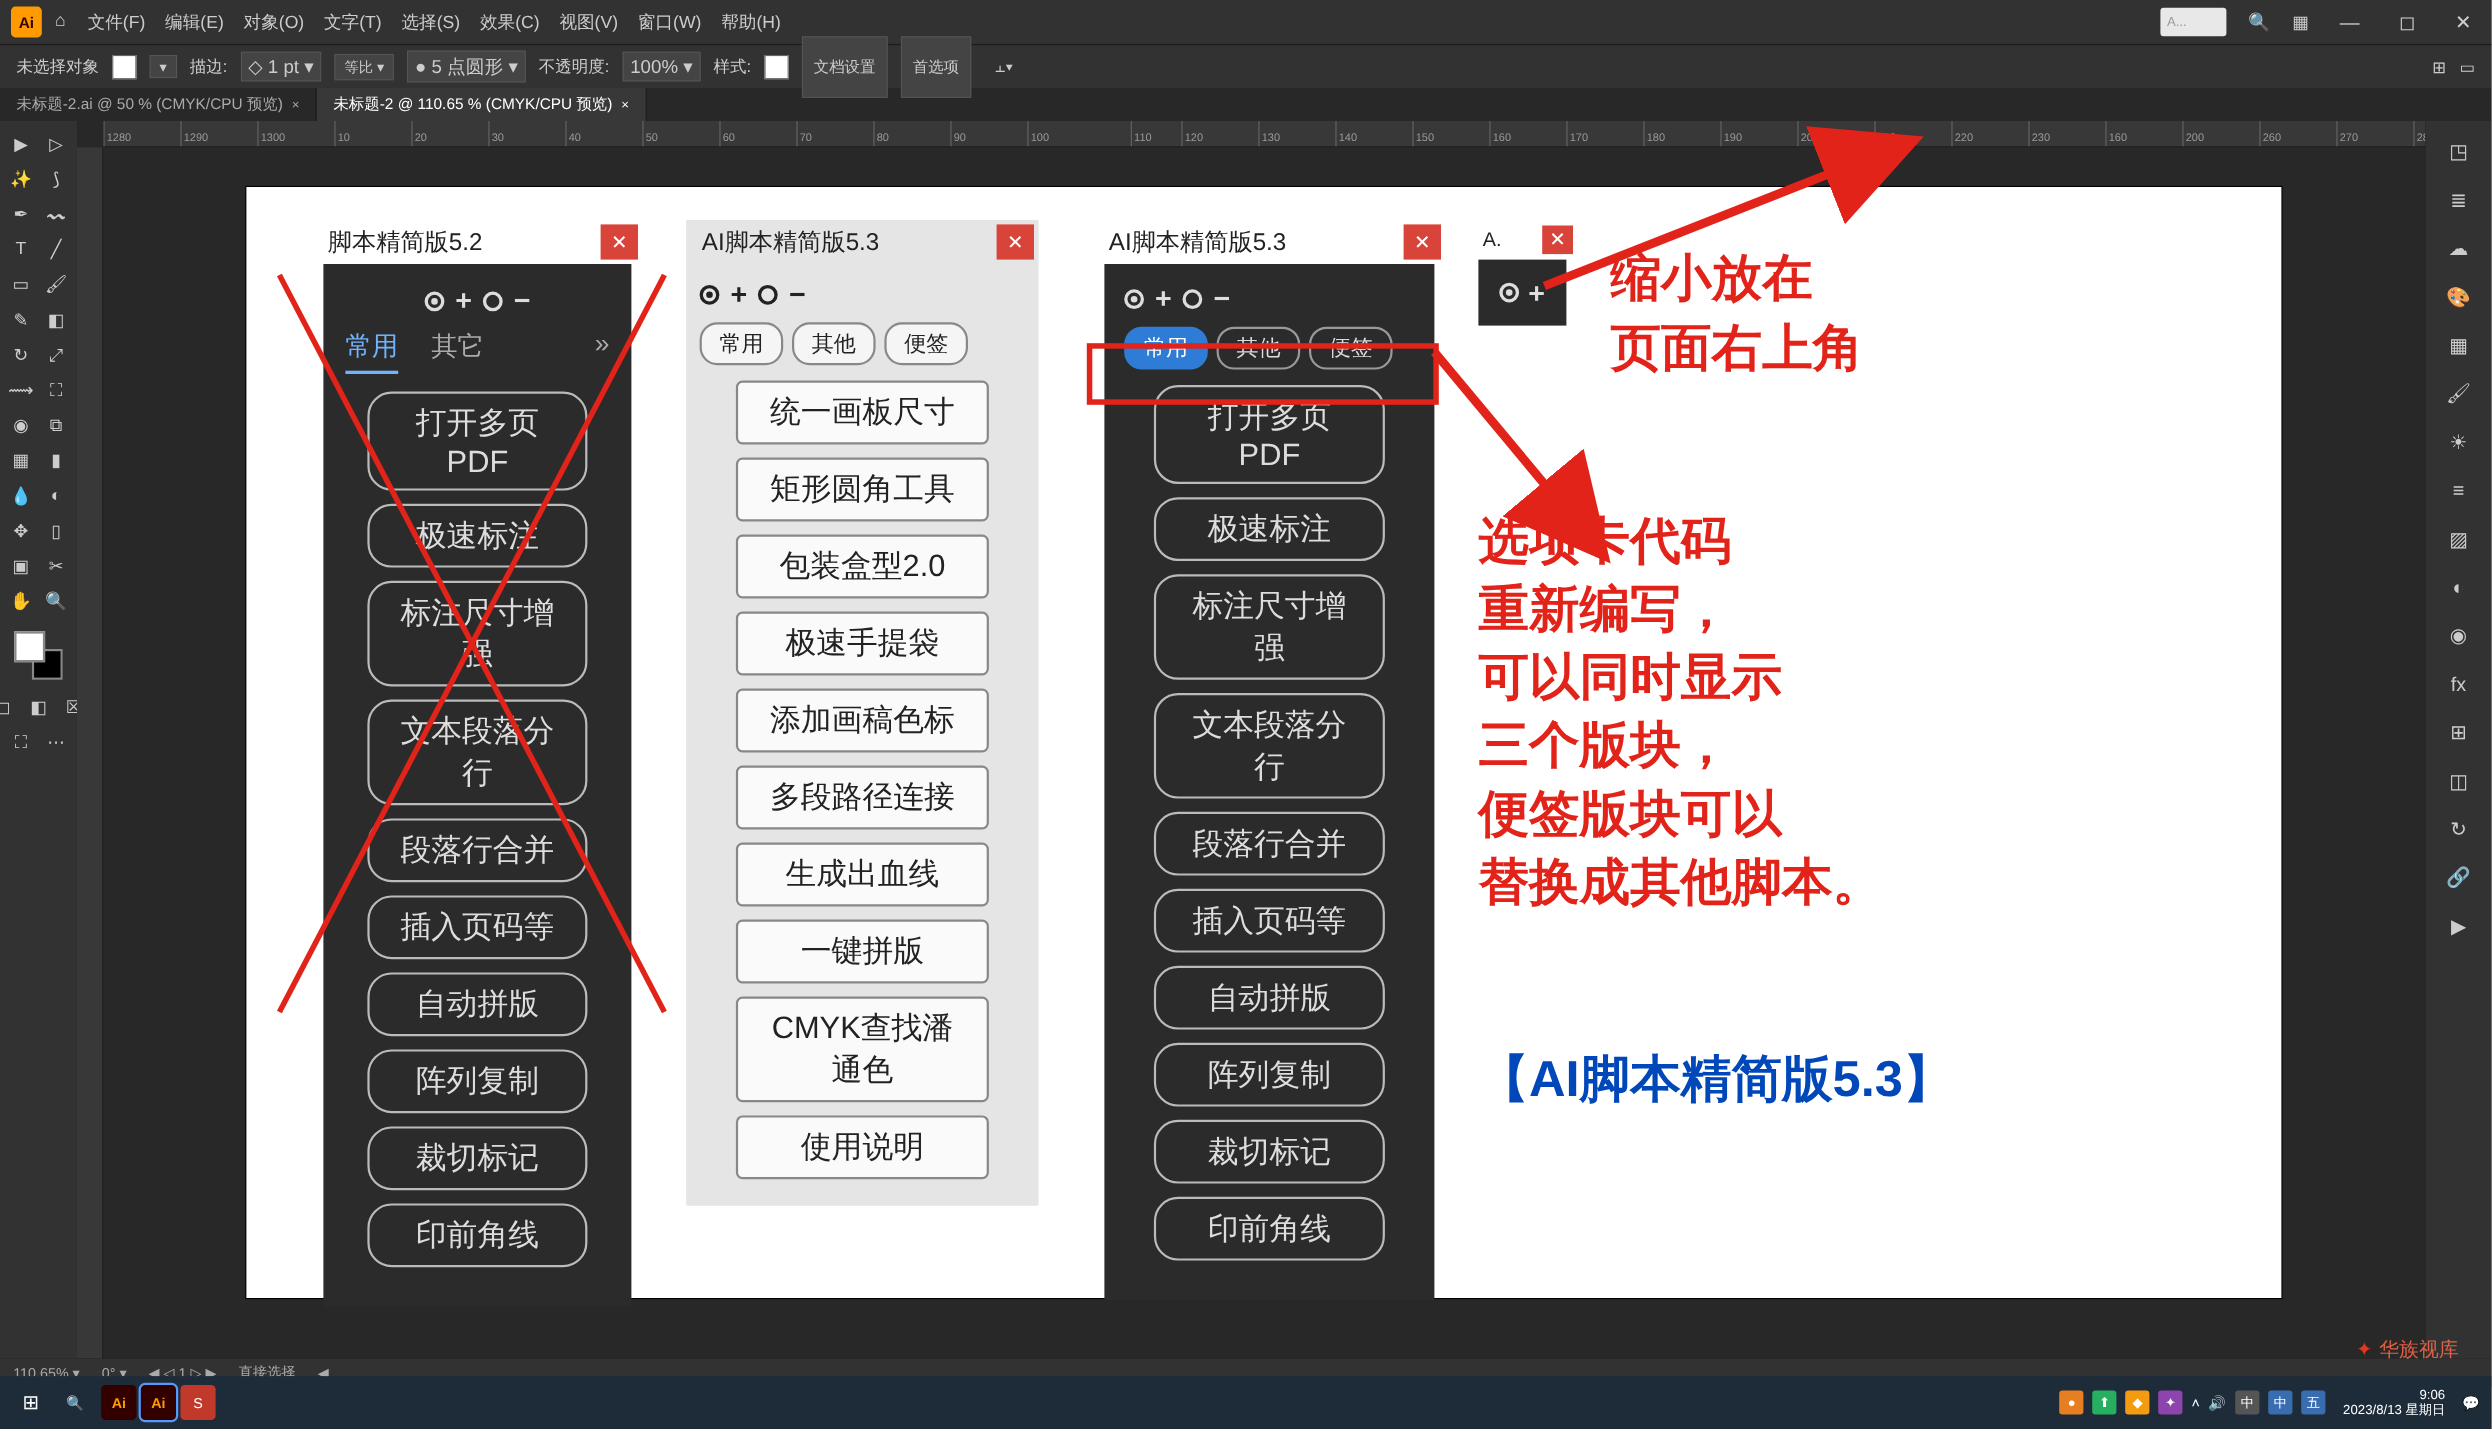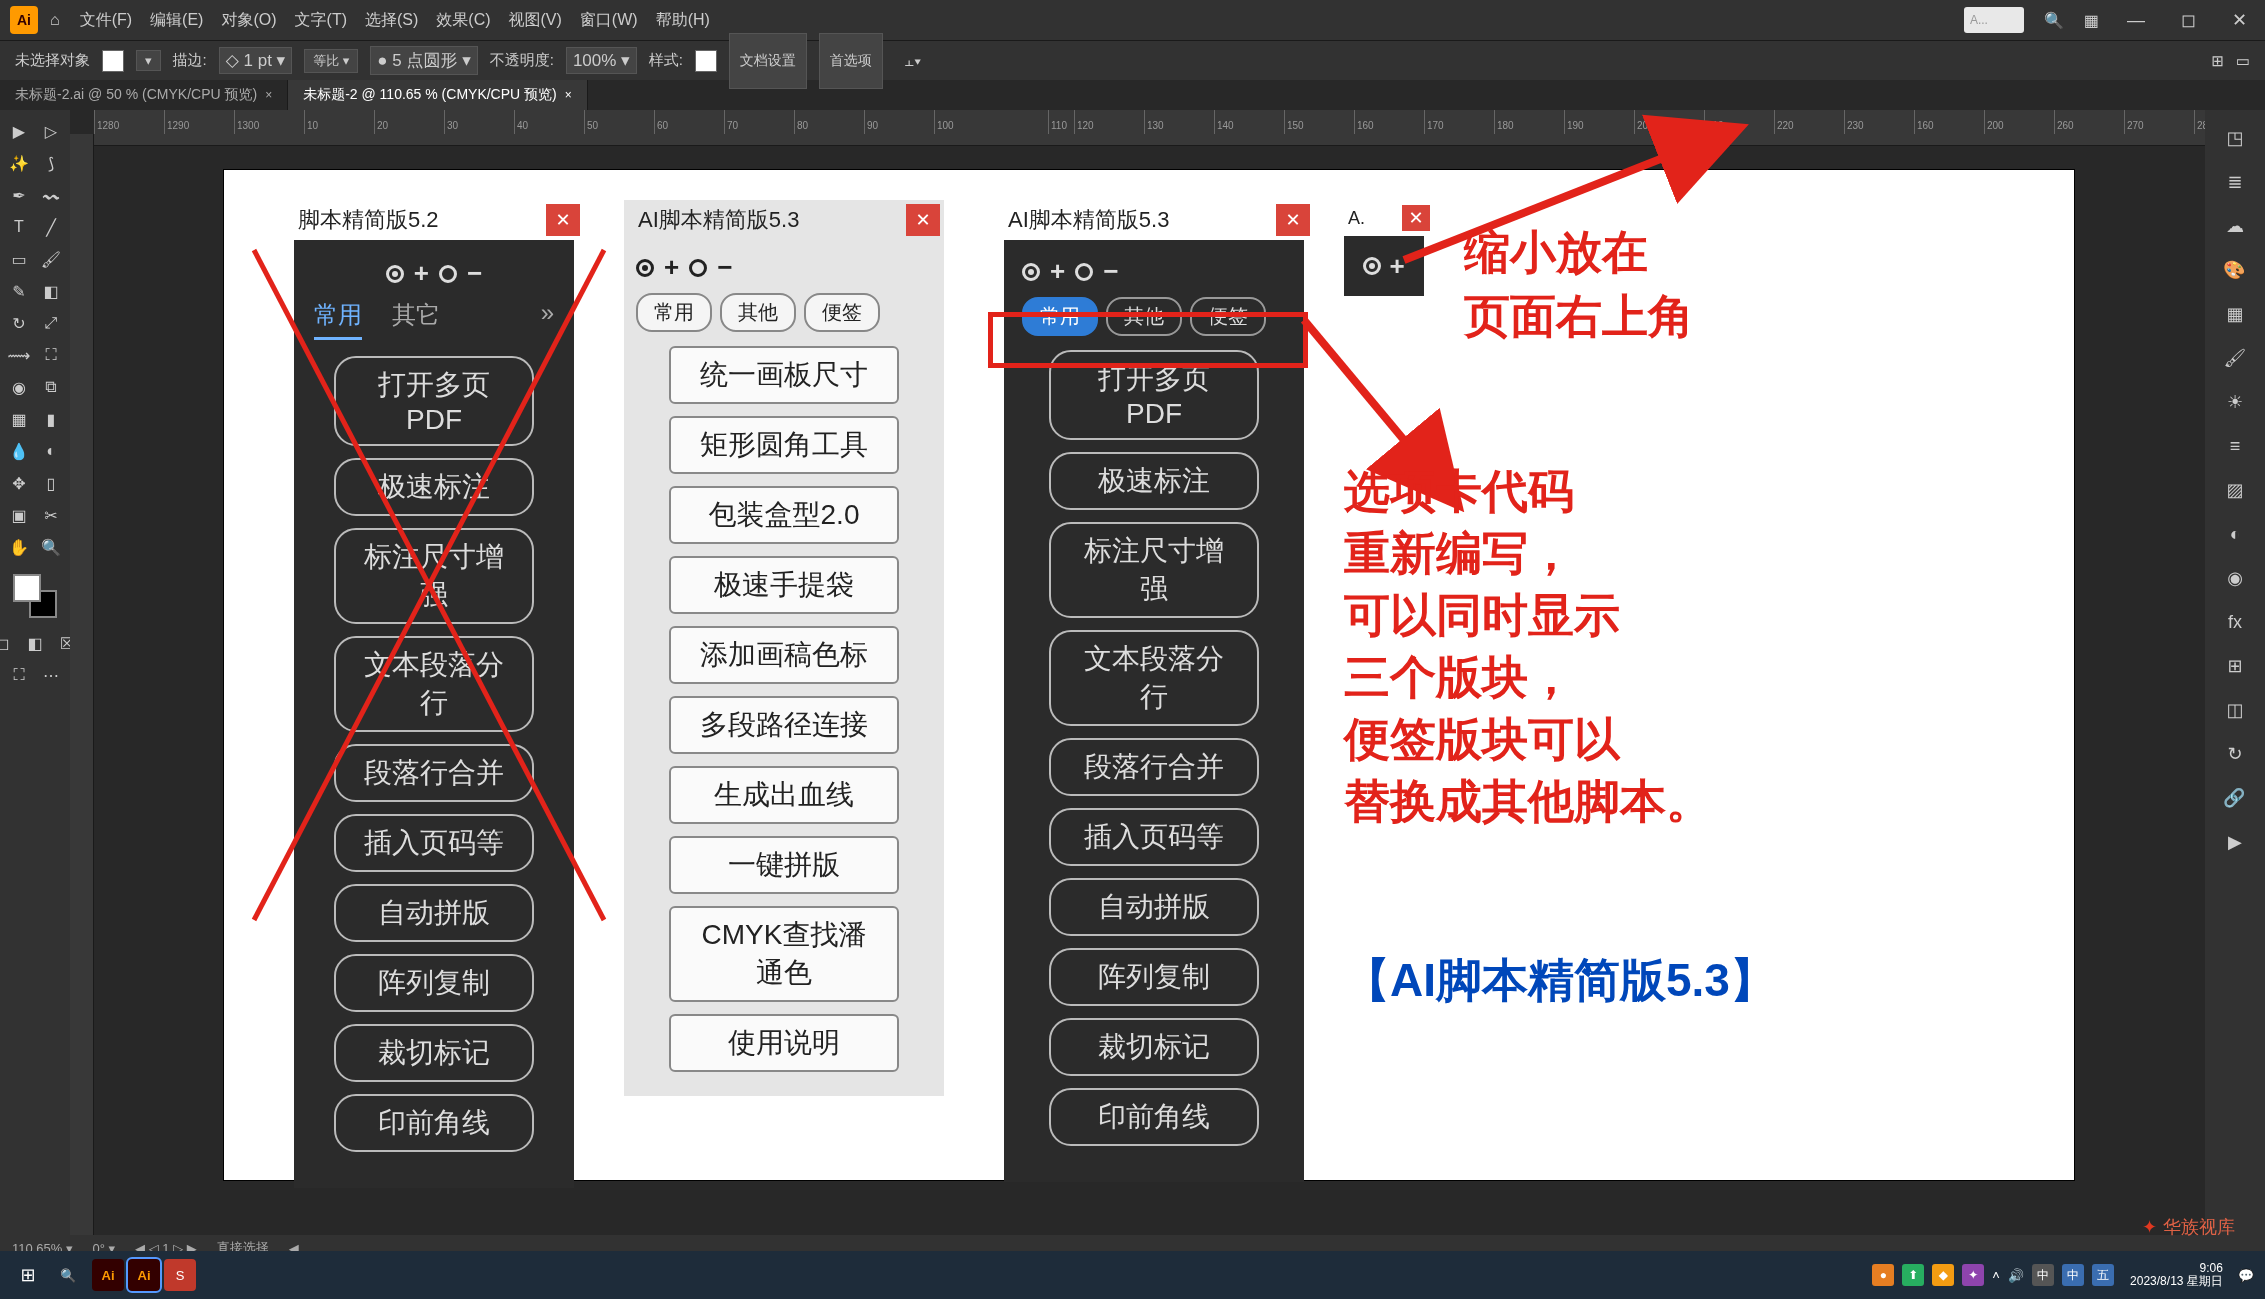--- a/index.html
+++ b/index.html
@@ -31,21 +31,21 @@
 
 .main { display: flex; height: 1125px; }
 .toolbox { width: 70px; background: #323232; display: flex; flex-direction: column; align-items: center; padding-top: 6px; gap: 2px; }
 .toolbox .toolrow { display:flex; gap:2px; }
 .toolbox .tool { width: 30px; height: 30px; display:flex; align-items:center; justify-content:center; color:#ccc; font-size: 16px; }
 .toolbox .colorbox { margin-top: 10px; position: relative; width: 44px; height: 44px; }
 .toolbox .colorbox .fg { position:absolute; top:0; left:0; width:28px; height:28px; background:#fff; border:2px solid #888; }
 .toolbox .colorbox .bg { position:absolute; bottom:0; right:0; width:28px; height:28px; background:#000; border:2px solid #888; }
 
 .canvas-area { flex: 1; background: #282828; position: relative; overflow: hidden; }
-.ruler-h { height: 36px; background: #383838; border-bottom: 1px solid #1a1a1a; margin-left:24px; position:relative; overflow:hidden; }
+.ruler-h { height: 24px; background: #383838; border-bottom: 1px solid #1a1a1a; margin-left:24px; position:relative; overflow:hidden; }
 .ruler-h .tick { position:absolute; top:0; color:#999; font-size:10px; border-left:1px solid #666; height:24px; padding-left:2px; padding-top:10px; }
 .ruler-v { width: 24px; position:absolute; left:0; top:24px; bottom:0; background:#383838; border-right:1px solid #1a1a1a; }
 .artboard { position:absolute; left: 154px; top: 60px; width: 1850px; height: 1010px; background: #ffffff; box-shadow: 0 0 0 1px #000; }
 
 .right-panels { width: 60px; background: #323232; display:flex; flex-direction:column; align-items:center; padding-top:10px; gap:8px; }
 .right-panels .picon { width:36px; height:36px; display:flex; align-items:center; justify-content:center; color:#ccc; font-size:18px; border-radius:4px; }
 
 
 .panel { position: absolute; border-radius: 2px; }
 .panel .titlebar { display:flex; align-items:center; justify-content:space-between; height:40px; padding: 0 4px 0 14px; }
@@ -257,21 +257,21 @@
         <div class="tick" style="left: 210px;">10</div>
         <div class="tick" style="left: 280px;">20</div>
         <div class="tick" style="left: 350px;">30</div>
         <div class="tick" style="left: 420px;">40</div>
         <div class="tick" style="left: 490px;">50</div>
         <div class="tick" style="left: 560px;">60</div>
         <div class="tick" style="left: 630px;">70</div>
         <div class="tick" style="left: 700px;">80</div>
         <div class="tick" style="left: 770px;">90</div>
         <div class="tick" style="left: 840px;">100</div>
-        <div class="tick" style="left: 954px;">110</div>
+        <div class="tick" style="left: 934px;">110</div>
         <div class="tick" style="left: 980px;">120</div>
         <div class="tick" style="left: 1050px;">130</div>
         <div class="tick" style="left: 1120px;">140</div>
         <div class="tick" style="left: 1190px;">150</div>
         <div class="tick" style="left: 1260px;">160</div>
         <div class="tick" style="left: 1330px;">170</div>
         <div class="tick" style="left: 1400px;">180</div>
         <div class="tick" style="left: 1470px;">190</div>
         <div class="tick" style="left: 1540px;">200</div>
         <div class="tick" style="left: 1610px;">210</div>

